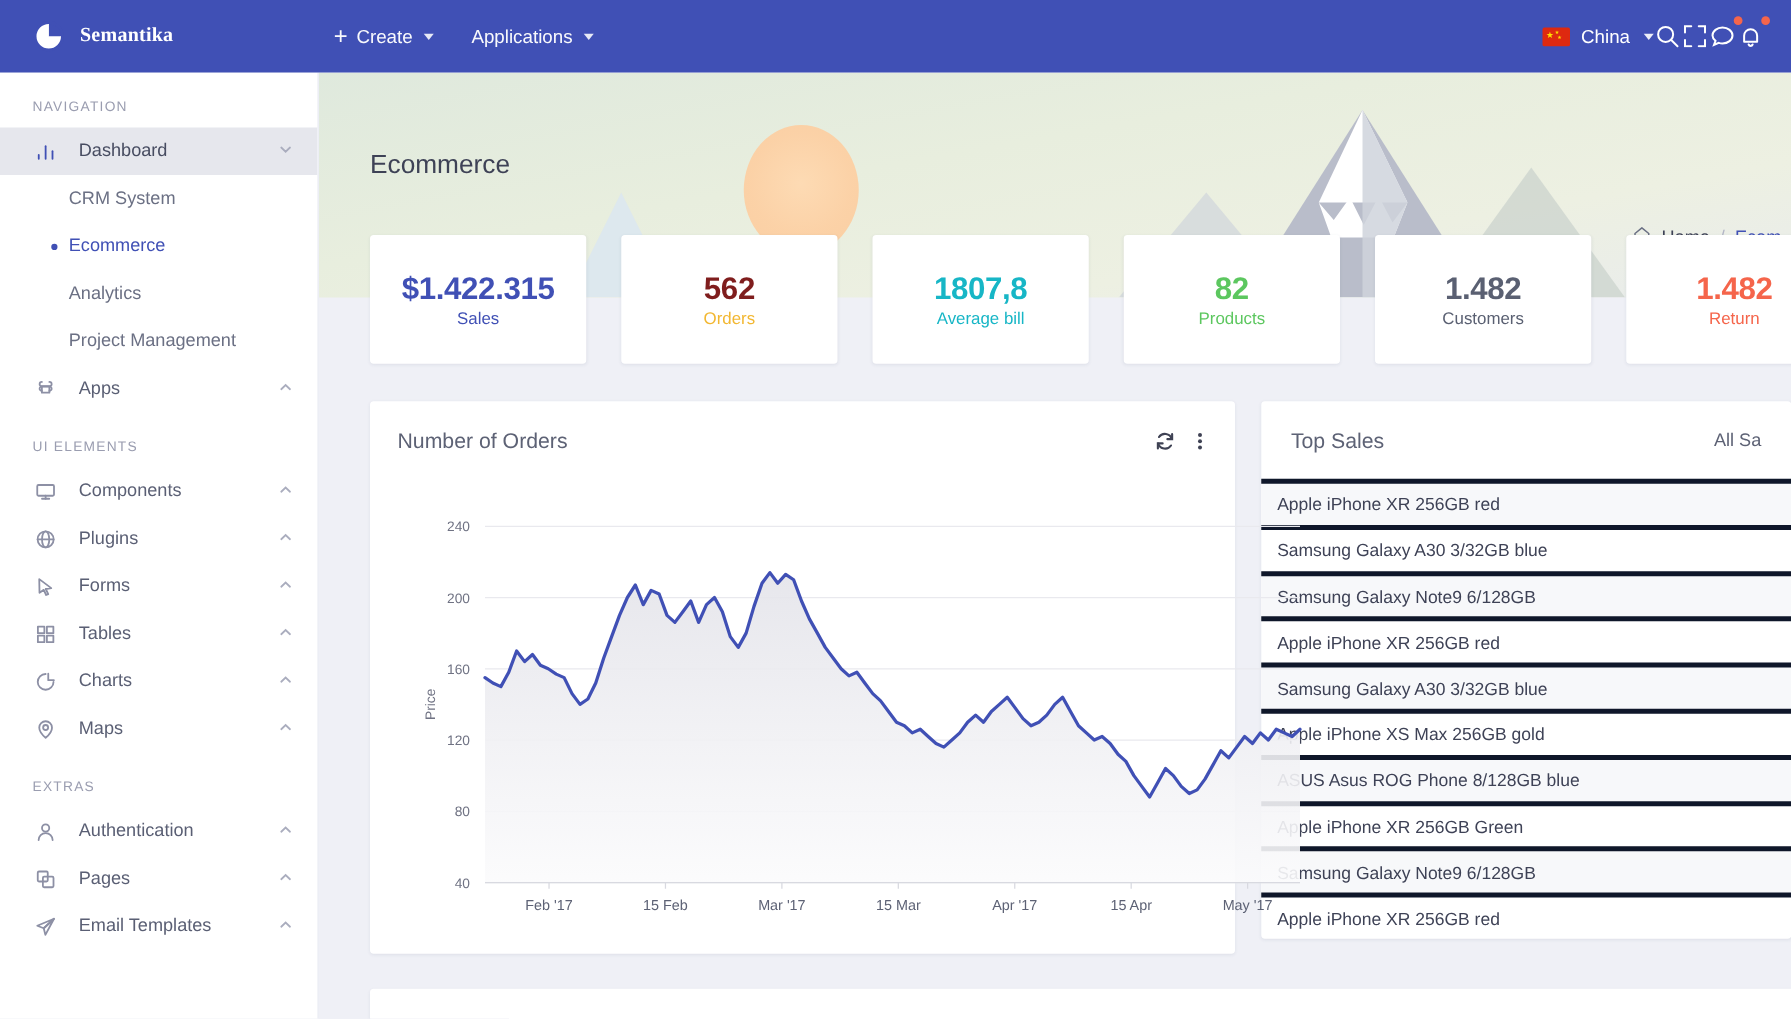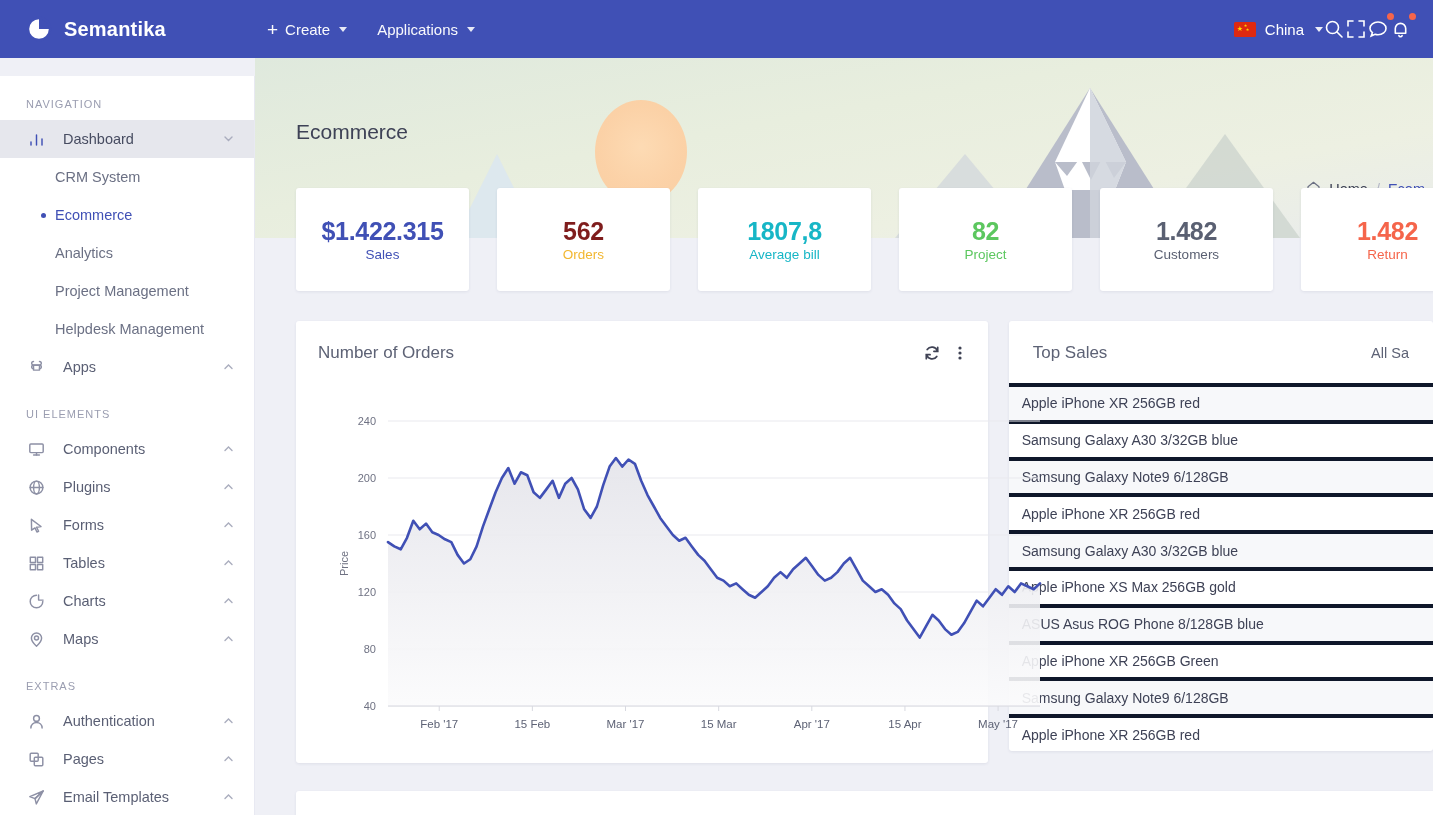--- a/index.html
+++ b/index.html
@@ -17,21 +17,21 @@
     background: #4050b5;
     display: flex; align-items: center;
     z-index: 40;
   }
   .brand {
     width: 255px; display: flex; align-items: center; gap: 12px;
     padding-left: 26px; flex-shrink: 0;
   }
   .brand-logo { width: 26px; height: 26px; flex-shrink: 0; }
   .brand-name {
-    color: #fff; font-size: 20px; font-weight: bold; letter-spacing: .2px;
+    color: #fff; font-size: 16px; font-weight: bold; letter-spacing: .2px; font-family: Liberation Serif, serif;
   }
   .topnav { display: flex; align-items: center; gap: 30px; margin-left: 12px; }
   .topnav-item {
     color: #fff; font-size: 15px; display: flex; align-items: center; gap: 7px;
     cursor: pointer; opacity: .97;
   }
   .plus-ico { font-size: 19px; line-height: 1; font-weight: 300; }
   .caret {
     width: 0; height: 0; border-left: 4.5px solid transparent;
     border-right: 4.5px solid transparent; border-top: 5px solid #fff;
@@ -63,21 +63,21 @@
     width: 22px; height: 22px; position: relative; cursor: pointer;
     color: #fff; display: flex; align-items: center; justify-content: center;
   }
   .dot-badge {
     position: absolute; top: -5px; right: -5px; width: 7px; height: 7px;
     border-radius: 50%; background: #f5654b;
   }
 
   
   .sidebar {
-    position: absolute; top: 76px; left: 0; width: 255px; bottom: 0;
+    position: absolute; top: 58px; left: 0; width: 255px; bottom: 0;
     background: #fff; border-right: 1px solid #e8e9f2;
     overflow: hidden; z-index: 30;
   }
   .nav-section {
     font-size: 11px; letter-spacing: 1px; color: #9a9db0;
     padding: 22px 0 10px 26px; text-transform: uppercase;
   }
   .nav-item {
     display: flex; align-items: center; height: 38px;
     padding: 0 20px 0 26px; color: #5a5f74; font-size: 14.5px;
@@ -279,23 +279,20 @@
         <div class="sub-item current">
           <span class="bullet"></span>
           <span>Ecommerce</span>
         </div>
         <div class="sub-item">
           <span>Analytics</span>
         </div>
         <div class="sub-item">
           <span>Project Management</span>
         </div>
-        <div class="sub-item">
-          <span>Helpdesk Management</span>
-        </div>
         <div class="nav-item">
           <span class="nav-ico">
             <svg width="17" height="17" viewBox="0 0 17 17" fill="none" stroke="currentColor" stroke-width="1.45" stroke-linecap="round" stroke-linejoin="round">
               <path d="M5.5 2.5a1.8 1.8 0 1 0 0 3.6h6a1.8 1.8 0 1 1 0 3.6"></path>
               <path d="M11.5 2.5a1.8 1.8 0 1 1 0 3.6h-6a1.8 1.8 0 1 0 0 3.6"></path>
               <rect x="5.5" y="6.1" width="6" height="5"></rect>
             </svg>
           </span>
           <span class="nav-label">Apps</span>
           <span class="chev"><svg width="11" height="11" viewBox="0 0 11 11" fill="none" stroke="currentColor" stroke-width="1.4" stroke-linecap="round">
@@ -457,21 +454,21 @@
         <div class="stat-card">
           <div class="stat-val" style="color:#7f1d1d">562</div>
           <div class="stat-lbl" style="color:#f2b731">Orders</div>
         </div>
         <div class="stat-card">
           <div class="stat-val" style="color:#17b6c6">1807,8</div>
           <div class="stat-lbl" style="color:#17b6c6">Average bill</div>
         </div>
         <div class="stat-card">
           <div class="stat-val" style="color:#5cc75f">82</div>
-          <div class="stat-lbl" style="color:#5cc75f">Project</div>
+          <div class="stat-lbl" style="color:#5cc75f">Products</div>
         </div>
         <div class="stat-card">
           <div class="stat-val" style="color:#5a6072">1.482</div>
           <div class="stat-lbl" style="color:#5a6072">Customers</div>
         </div>
         <div class="stat-card">
           <div class="stat-val" style="color:#f5654b">1.482</div>
           <div class="stat-lbl" style="color:#f5654b">Return</div>
         </div>
       </div>

